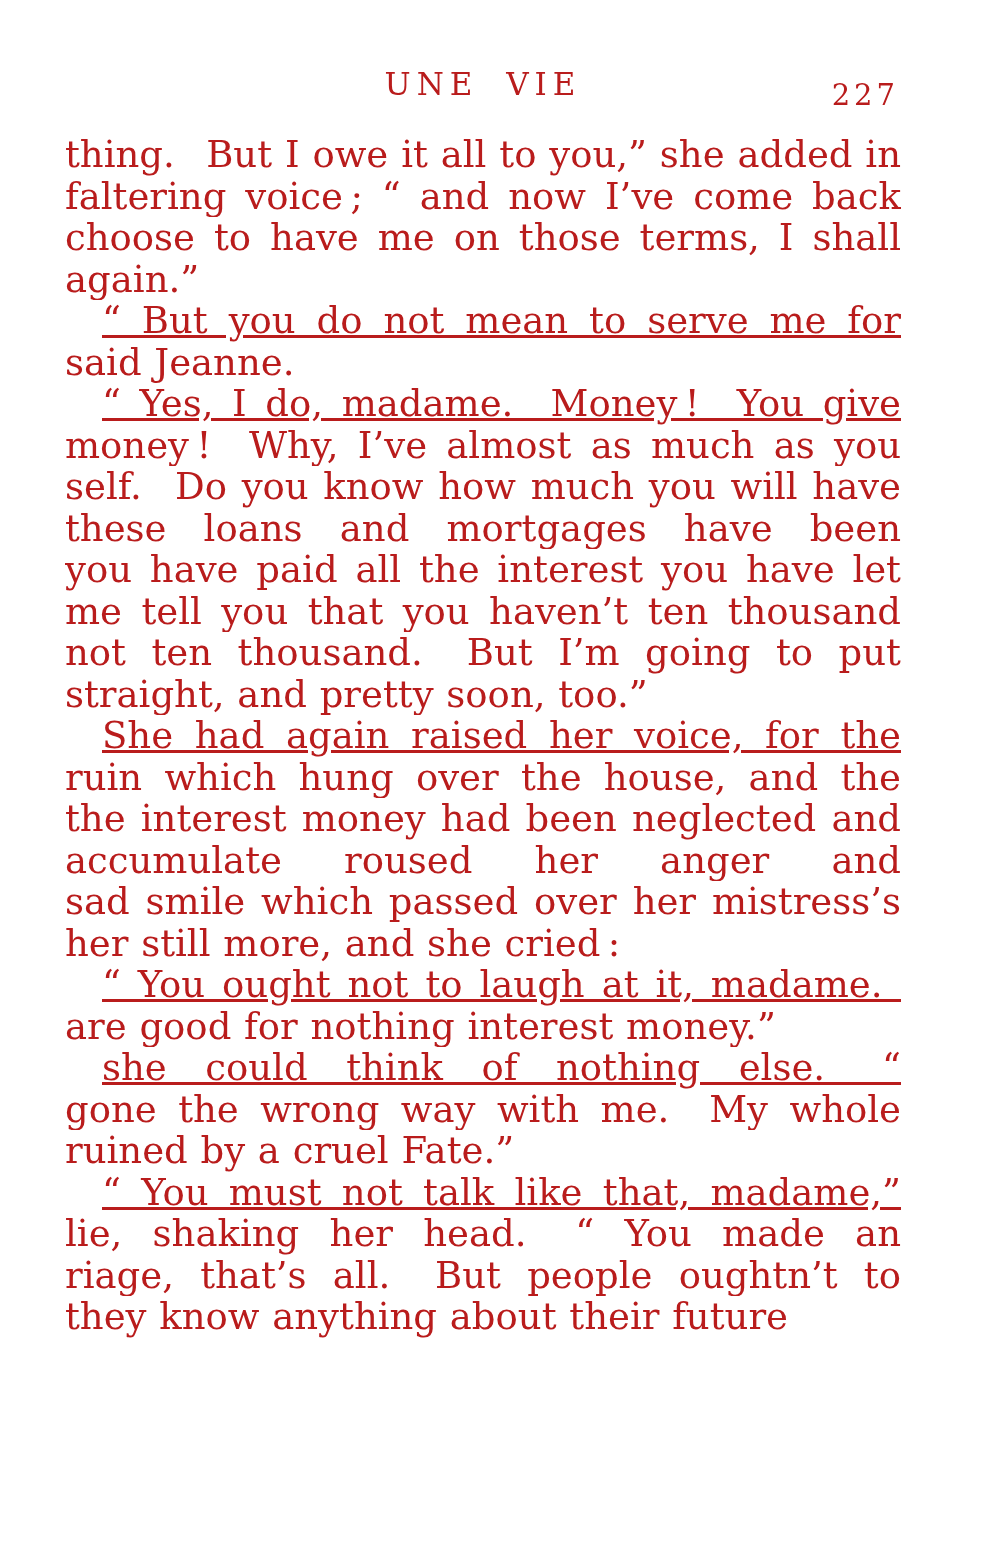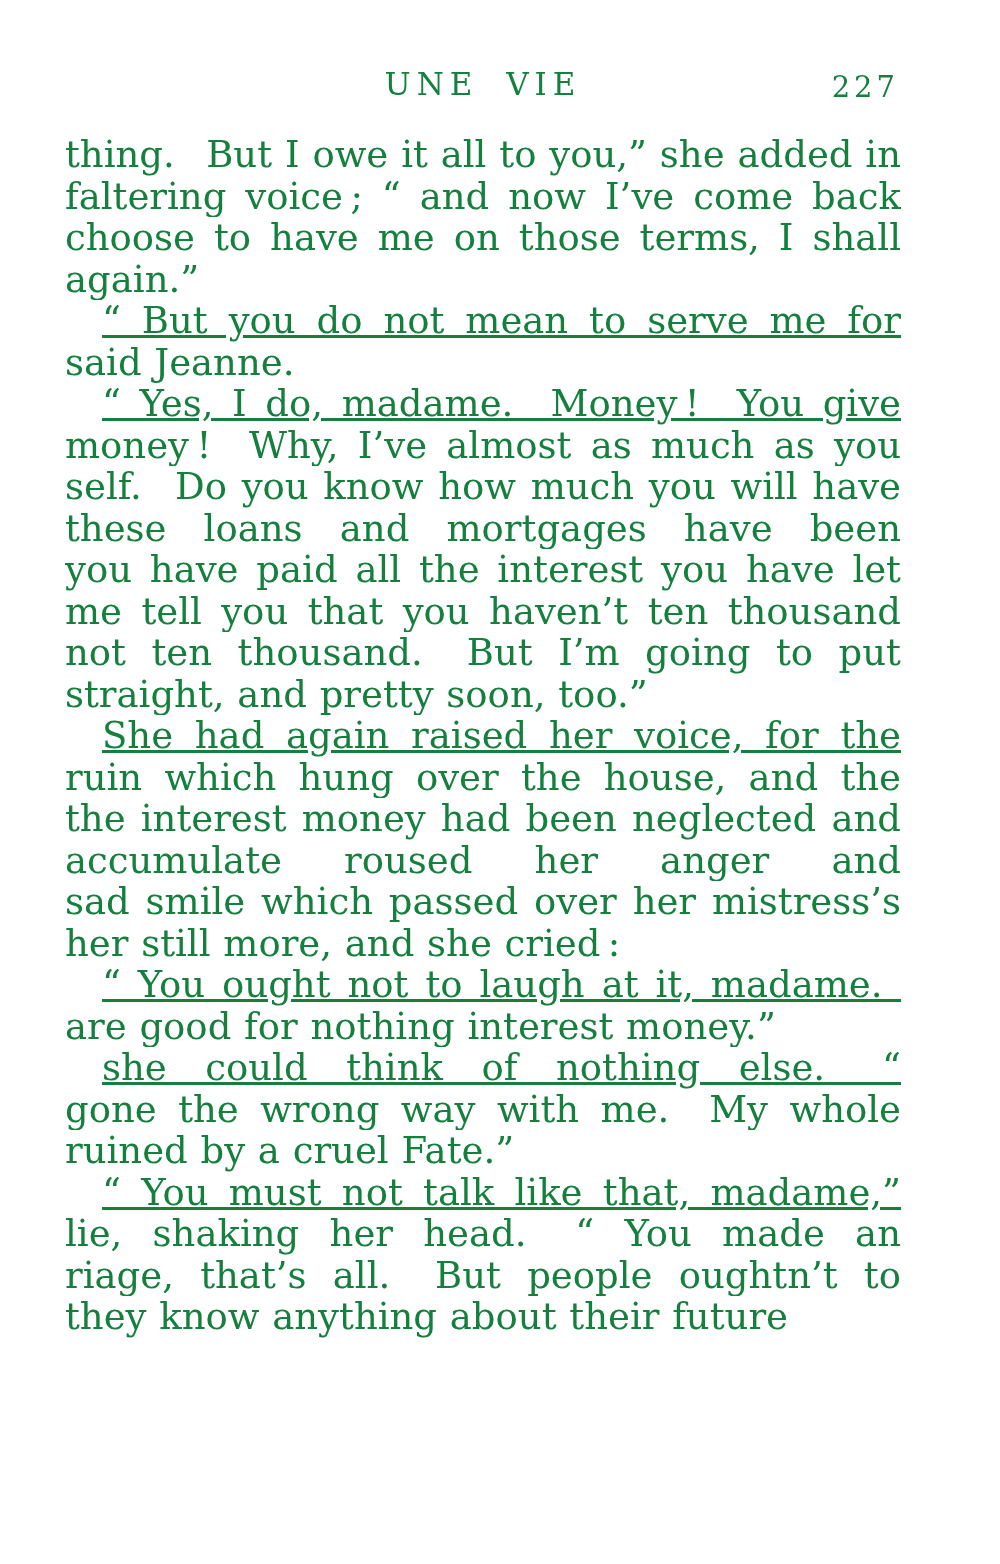--- a/index.html
+++ b/index.html
@@ -5,21 +5,21 @@
   html, body {
     margin: 0;
     padding: 0;
     background: #ffffff;
   }
   .page {
     position: relative;
     width: 1000px;
     height: 1564px;
     background: #ffffff;
-    color: #15803d;
+    color: #b91c1c;
     font-family: "DejaVu Serif", serif;
     overflow: hidden;
   }
   .running-head {
     position: absolute;
     top: 66px;
     left: 65px;
     width: 836px;
     height: 44px;
   }
@@ -28,21 +28,21 @@
     left: 0;
     right: 0;
     text-align: center;
     font-size: 31px;
     letter-spacing: 6px;
     word-spacing: 12px;
   }
   .page-number {
     position: absolute;
     right: 2px;
-    top: 4px;
+    top: 12px;
     font-size: 29px;
     letter-spacing: 4px;
   }
   .text-block {
     position: absolute;
     top: 134px;
     left: 65px;
     width: 836px;
   }
   .para {

